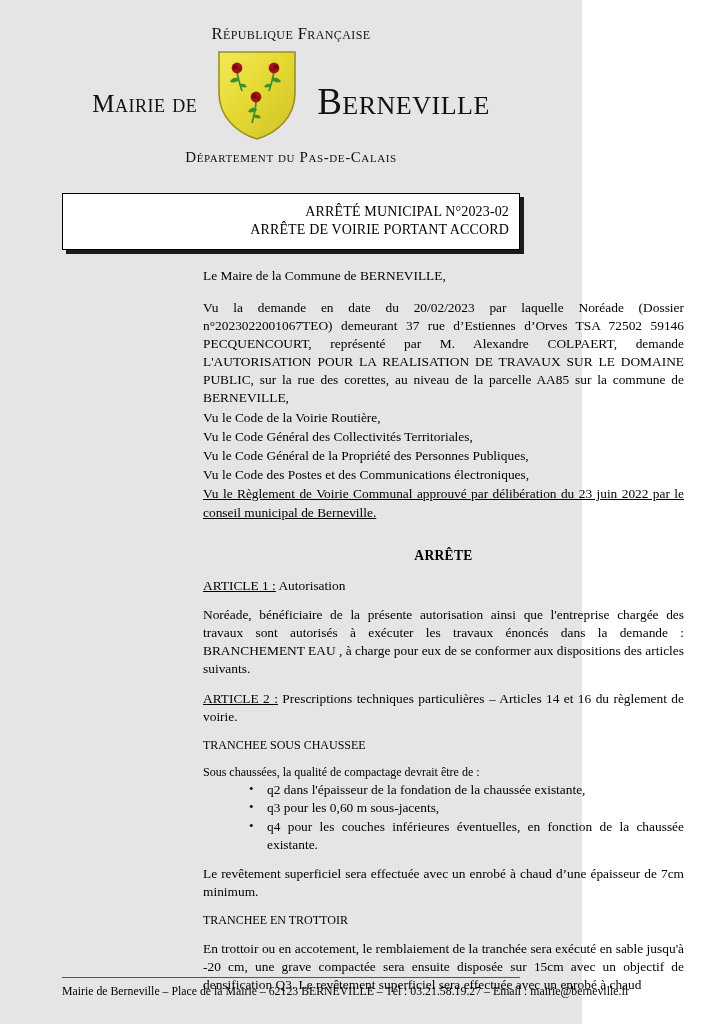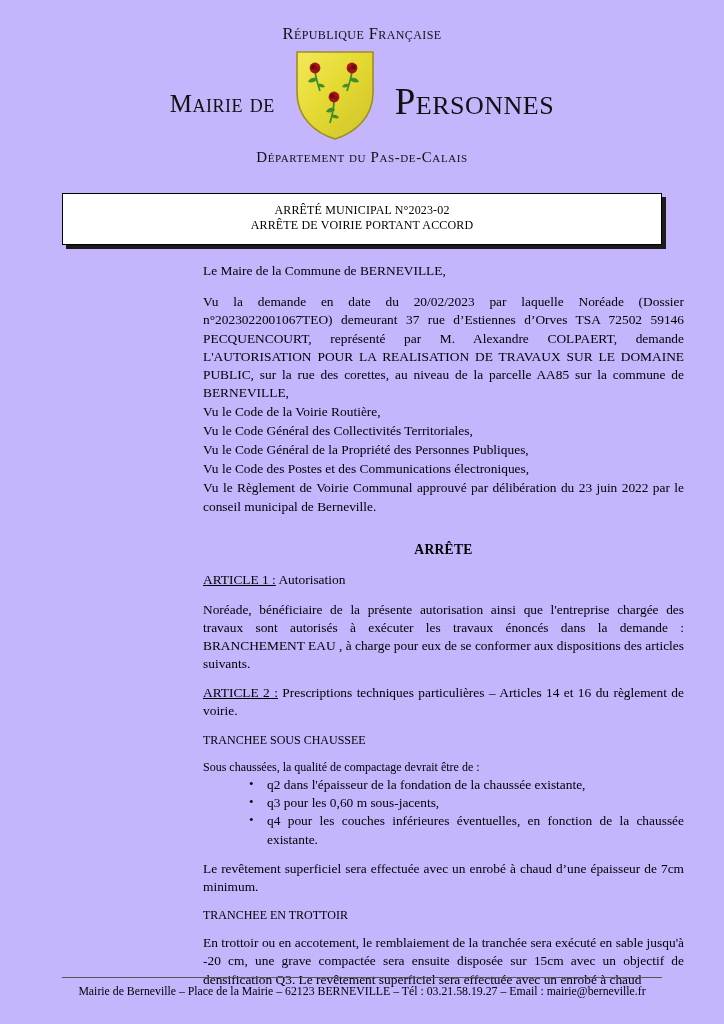--- a/index.html
+++ b/index.html
@@ -13,23 +13,23 @@
     height: 1024px;
     position: relative;
     font-family: "Liberation Serif", "DejaVu Serif", serif;
     color: #000000;
     overflow: hidden;
   }
 
   .page {
     position: absolute;
     inset: 0;
-    width: 724px;
+    width: 582px;
     height: 1024px;
-    background: #c4b5fd;
+    background: #e5e5e5;
   }
 
   
   .letterhead {
     padding-top: 26px;
     text-align: center;
   }
 
   .republique {
     font-family: "Liberation Serif", "DejaVu Serif", serif;
@@ -93,24 +93,25 @@
     position: relative;
   }
   .title-box {
     border: 1px solid #000;
     box-shadow: 4px 4px 0 0 #1b1b1b;
     background: #fff;
     text-align: center;
     padding: 9px 10px 10px 10px;
   }
   .title-line {
-    font-size: 12px;
+    font-size: 14px;
     line-height: 1.32;
     letter-spacing: 0.15px;
     white-space: nowrap;
+    text-align: right;
   }
 
   
   .body-area {
     margin: 0 40px 0 203px;
     padding-top: 17px;
     width: 481px;
     box-sizing: border-box;
   }
 
@@ -127,20 +128,21 @@
   .spacer-lg { height: 26px; }
 
   .vu-line {
     font-size: 13.4px;
     line-height: 1.42;
     text-align: left;
     margin: 0;
   }
   .vu-line.justified {
     text-align: justify;
+    text-decoration: underline;
   }
 
   .arrete-heading {
     text-align: center;
     font-weight: bold;
     font-size: 13.6px;
     letter-spacing: 0.3px;
     margin: 0;
   }
 
@@ -257,21 +259,21 @@
             <path d="M0 6 C0 15 -2 22 -4 29" stroke="#3f8f2c" stroke-width="1.8" fill="none"></path>
             <path d="M0 14 C-4 13 -7 15 -8 18 C-4 19 -1 18 1 16 Z" fill="#3f8f2c"></path>
             <path d="M-2 21 C1 20 4 21 5 24 C2 25 -1 24 -2 23 Z" fill="#3f8f2c"></path>
             <circle cx="0" cy="3" r="5.4" fill="#a81418"></circle>
             <circle cx="-1.6" cy="2" r="2.6" fill="#6d0c10"></circle>
             <circle cx="1.8" cy="4" r="2.1" fill="#8d1014"></circle>
           </g>
         </g>
       </svg>
 
-      <span class="berneville">Personnes</span>
+      <span class="berneville">Berneville</span>
     </div>
 
     <div class="departement">Département du Pas-de-Calais</div>
   </div>
 
   <div class="title-box-wrap">
     <div class="title-box">
       <div class="title-line">ARRÊTÉ MUNICIPAL N°2023-02</div>
       <div class="title-line">ARRÊTE DE VOIRIE PORTANT ACCORD</div>
     </div>

